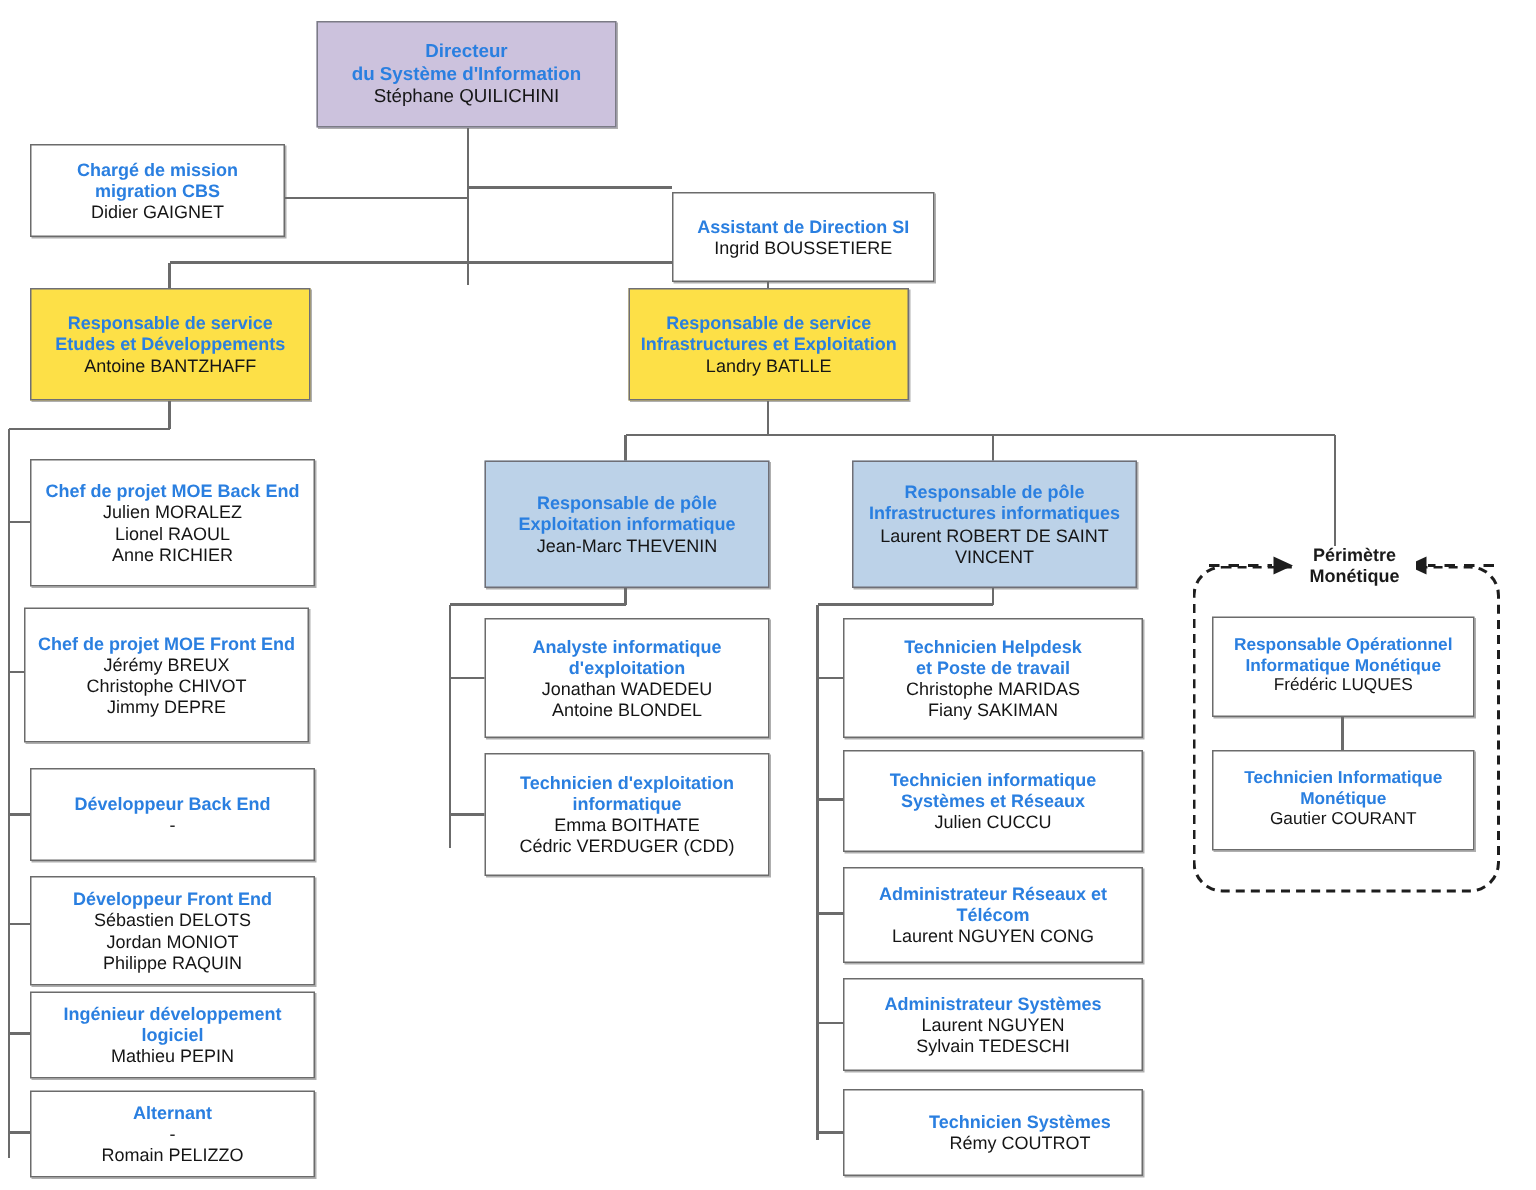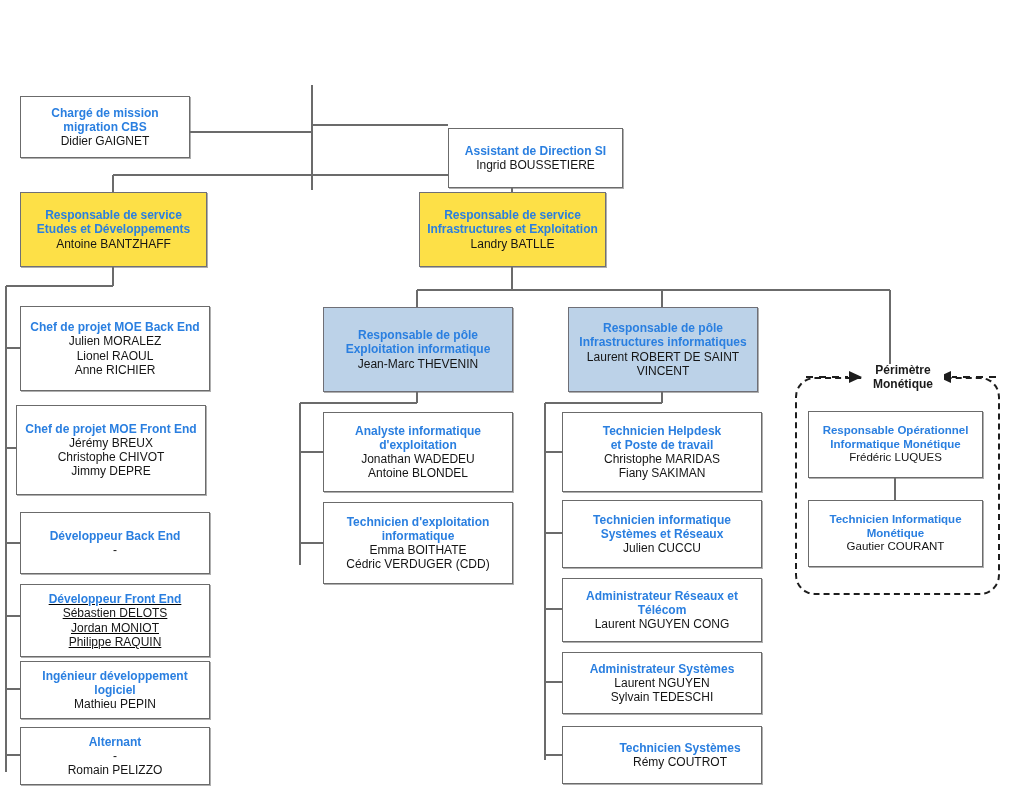--- a/index.html
+++ b/index.html
@@ -134,20 +134,25 @@
     <g stroke="#1d1d1d" stroke-width="2" fill="none">
       <line x1="806" y1="377" x2="848" y2="377" stroke-dasharray="7,6"></line>
       <line x1="996" y1="377" x2="952" y2="377" stroke-dasharray="7,6"></line>
     </g>
     <g fill="#1d1d1d" stroke="none">
       <polygon points="849,371 862,377 849,383"></polygon>
       <polygon points="951,371 938,377 951,383"></polygon>
     </g>
   </svg>
 
+  <div class="node n-director" style="left:211px; top:14px; width:200px; height:71px; font-size:12.5px;">
+    <span class="role">Directeur</span>
+    <span class="role">du Système d'Information</span>
+    <span class="person">Stéphane QUILICHINI</span>
+  </div>
 
   <div class="node n-plain" style="left:20px; top:96px; width:170px; height:62px; font-size:12px;">
     <span class="role">Chargé de mission</span>
     <span class="role">migration CBS</span>
     <span class="person">Didier GAIGNET</span>
   </div>
 
   <div class="node n-plain" style="left:448px; top:96px; width:175px; height:60px; font-size:12px;margin-top:32px;">
     <span class="role">Assistant de Direction SI</span>
     <span class="person">Ingrid BOUSSETIERE</span>
@@ -190,21 +195,21 @@
     <span class="person">Jérémy BREUX</span>
     <span class="person">Christophe CHIVOT</span>
     <span class="person">Jimmy DEPRE</span>
   </div>
 
   <div class="node n-plain" style="left:20px; top:512px; width:190px; height:62px; font-size:12px;">
     <span class="role">Développeur Back End</span>
     <span class="person">-</span>
   </div>
 
-  <div class="node n-plain" style="left:20px; top:584px; width:190px; height:73px; font-size:12px;text-decoration:underline;">
+  <div class="node n-plain" style="left:20px; top:584px; width:190px; height:73px; font-size:12px;">
     <span class="role">Développeur Front End</span>
     <span class="person">Sébastien DELOTS</span>
     <span class="person">Jordan MONIOT</span>
     <span class="person">Philippe RAQUIN</span>
   </div>
 
   <div class="node n-plain" style="left:20px; top:661px; width:190px; height:58px; font-size:12px;">
     <span class="role">Ingénieur développement</span>
     <span class="role">logiciel</span>
     <span class="person">Mathieu PEPIN</span>

